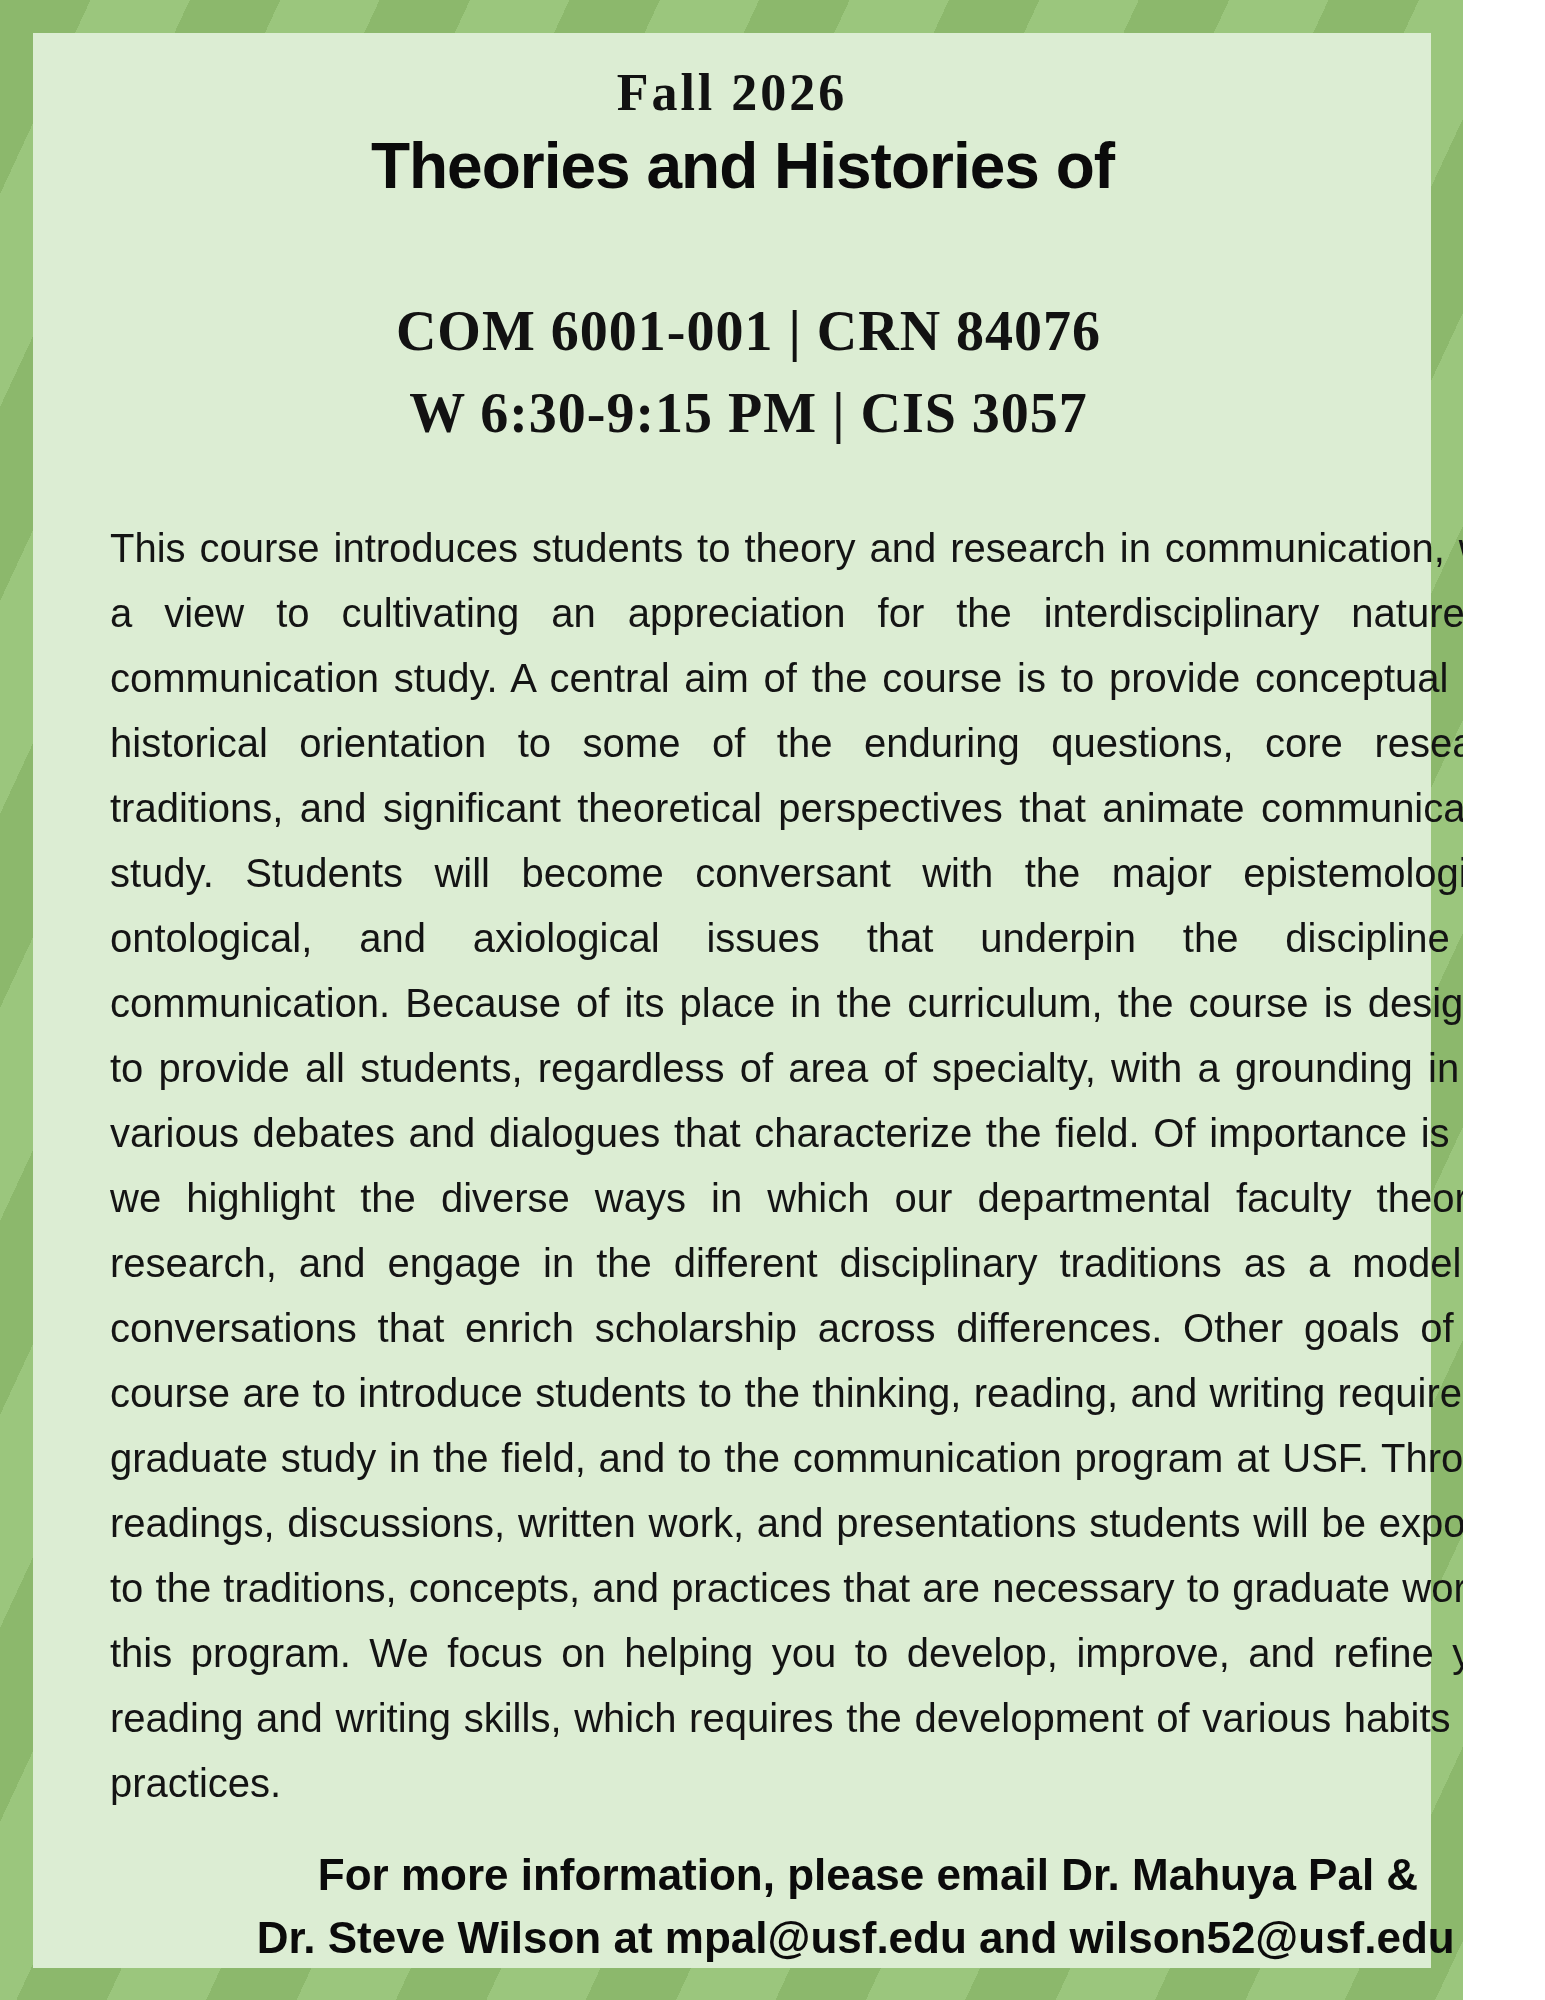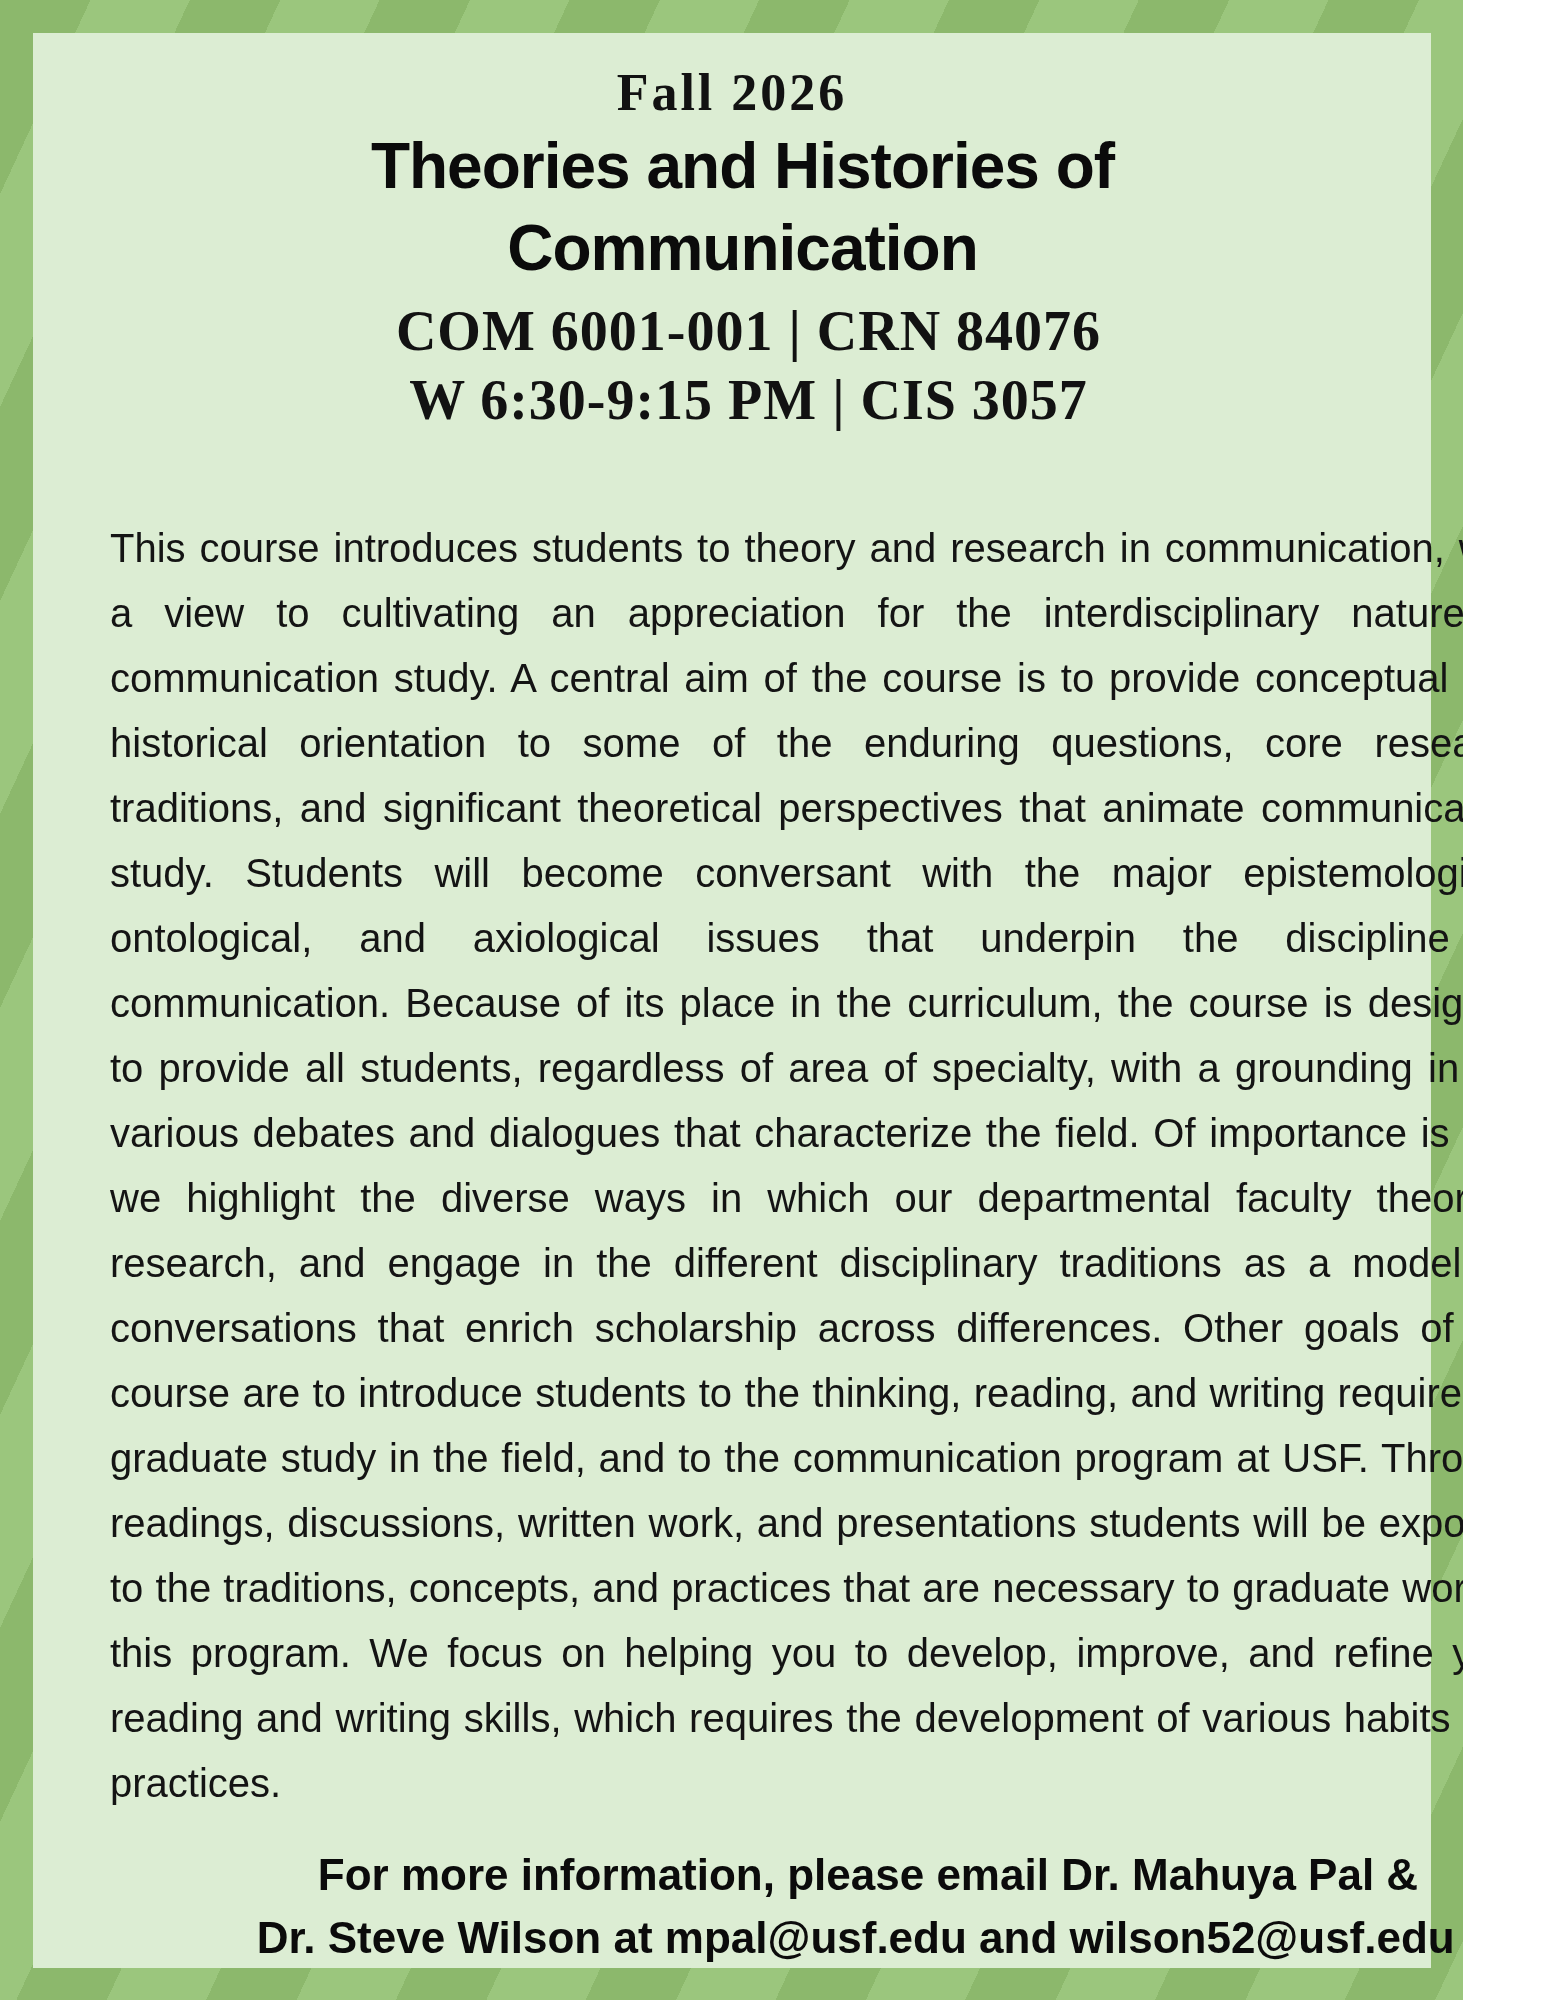--- a/index.html
+++ b/index.html
@@ -46,21 +46,21 @@
     position: absolute;
     left: 0; right: 0;
     text-align: center;
     font-family: "Liberation Serif", serif;
     font-weight: 700;
     font-size: 56px;
     letter-spacing: 1px;
     margin-left: 33px;
   }
   .info-course  { top: 266px; }
-  .info-schedule{ top: 335px; }
+  .info-schedule{ top: 348px; }
   .overview-heading {
     position: absolute;
     left: 66px; top: 412px;
     margin: 0;
     font-weight: 700;
     font-size: 50px;
     letter-spacing: 2px;
     color: #0b0b0b;
   }
   .body-text {
@@ -87,21 +87,20 @@
 </head>
 <body>
 
 <div class="page">
   <div class="panel">
 
     <div class="term">Fall 2026</div>
 
     <h1 class="title">
       <span>Theories and Histories of</span>
-      <span>Communication</span>
     </h1>
 
     <div class="info-line info-course">COM 6001-001 | CRN 84076</div>
 
     <div class="info-line info-schedule">W 6:30-9:15 PM | CIS 3057</div>
 
 
     <p class="body-text">This course introduces students to theory and research in communication, with a view to cultivating an appreciation for the interdisciplinary nature of communication study. A central aim of the course is to provide conceptual and historical orientation to some of the enduring questions, core research traditions, and significant theoretical perspectives that animate communication study. Students will become conversant with the major epistemological, ontological, and axiological issues that underpin the discipline of communication. Because of its place in the curriculum, the course is designed to provide all students, regardless of area of specialty, with a grounding in the various debates and dialogues that characterize the field. Of importance is that we highlight the diverse ways in which our departmental faculty theorize, research, and engage in the different disciplinary traditions as a model for conversations that enrich scholarship across differences. Other goals of the course are to introduce students to the thinking, reading, and writing required of graduate study in the field, and to the communication program at USF. Through readings, discussions, written work, and presentations students will be exposed to the traditions, concepts, and practices that are necessary to graduate work in this program. We focus on helping you to develop, improve, and refine your reading and writing skills, which requires the development of various habits and practices.</p>
 
     <div class="footer-block">

